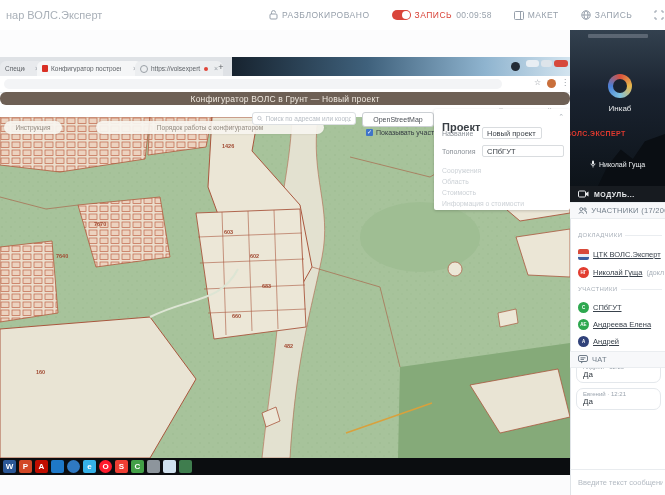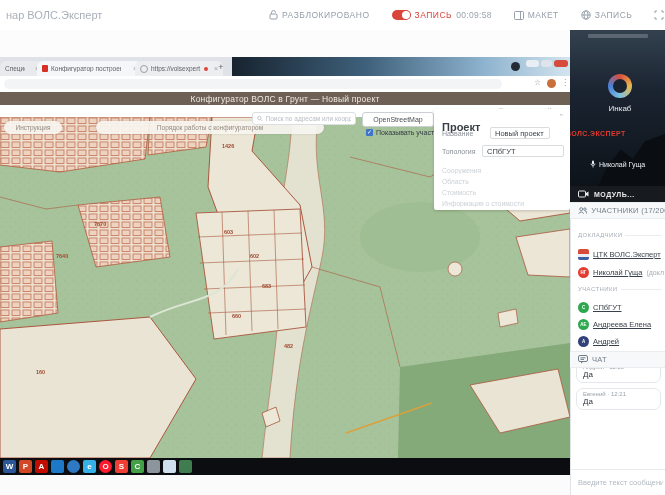--- a/index.html
+++ b/index.html
@@ -26,21 +26,21 @@
   .tab-doc-icon{width:6px;height:7px;background:#d93025;border-radius:1px;flex:none;}
   .tab-globe-icon{width:6px;height:6px;border:1px solid #9aa0a6;border-radius:50%;flex:none;}
   .rec-dot{width:4px;height:4px;border-radius:50%;background:#e04438;flex:none;}
   .newtab{left:216px;top:62px;width:10px;height:10px;color:#5f6368;font-size:9px;line-height:10px;text-align:center;}
   .winbtn{top:60px;height:7px;border-radius:3px;}
   .addr-row{left:0;top:76px;width:570px;height:16px;background:#fff;border-bottom:1px solid #e8eaec;}
   .url-field{left:4px;top:79px;width:498px;height:10px;background:#f3f4f6;border-radius:5px;}
   .addr-ic{top:78px;font-size:8px;color:#8f959b;}
   .profile-dot{left:547px;top:79px;width:9px;height:9px;border-radius:50%;background:#c96f3b;}
   
-  .appbar{left:0;top:92px;width:570px;height:13px;background:#6e6055;display:flex;align-items:center;justify-content:center;}
+  .appbar{left:0;top:92px;width:570px;height:13px;background:#6e6055;display:flex;align-items:center;justify-content:center;border-radius:6px;}
   .appbar span{font-size:8.5px;color:#efe8df;letter-spacing:.2px;}
   .userstrip{left:0;top:105px;width:570px;height:12px;background:#fff;border-bottom:1px solid ##ececec;display:flex;align-items:center;justify-content:flex-end;gap:12px;padding-right:10px;box-sizing:border-box;}
   .userstrip span{font-size:8px;color:#5a6068;}
   .map{left:0;top:117px;width:570px;height:341px;background:#a7c39b;}
   .map-label{position:absolute;font-size:5.5px;color:#a14a32;font-weight:bold;}
   .pill{top:121px;height:13px;background:rgba(247,245,240,.92);border-radius:7px;box-shadow:0 0 2px rgba(0,0,0,.15);
         font-size:6.5px;color:#938b80;display:flex;align-items:center;justify-content:center;}
   .search-box{left:252px;top:112px;width:104px;height:13px;background:#fff;border:1px solid #dcdfe2;border-radius:3px;
         display:flex;align-items:center;gap:3px;padding:0 4px;box-sizing:border-box;}
   .search-box span{font-size:6.5px;color:#b7bdc4;}
@@ -260,21 +260,21 @@
 </div>
 <div class="ab chk-row">
   <span class="chk">✓</span>
   <label>Показывать участки</label>
 </div>
 
 <div class="ab panel">
   <span class="ab panel-title">Проект</span>
   <span class="ab panel-collapse">⌃</span>
   <span class="ab p-label" style="left:8px;top:21px">Название</span>
-  <div class="ab p-field" style="left:56px;top:18px;width:60px">
+  <div class="ab p-field" style="left:48px;top:18px;width:60px">
     <span class="clip">Новый проект</span>
   </div>
   <span class="ab p-label" style="left:8px;top:39px">Топология</span>
   <div class="ab p-field" style="left:48px;top:36px;width:82px">
     <span class="clip">СПбГУТ</span>
   </div>
   <span class="ab p-muted clip" style="left:8px;top:58px;max-width:120px">Сооружения</span>
   <span class="ab p-muted clip" style="left:8px;top:69px;max-width:120px">Область</span>
   <span class="ab p-muted clip" style="left:8px;top:80px;max-width:120px">Стоимость</span>
   <span class="ab p-muted clip" style="left:8px;top:91px;max-width:120px">Информация о стоимости</span>

